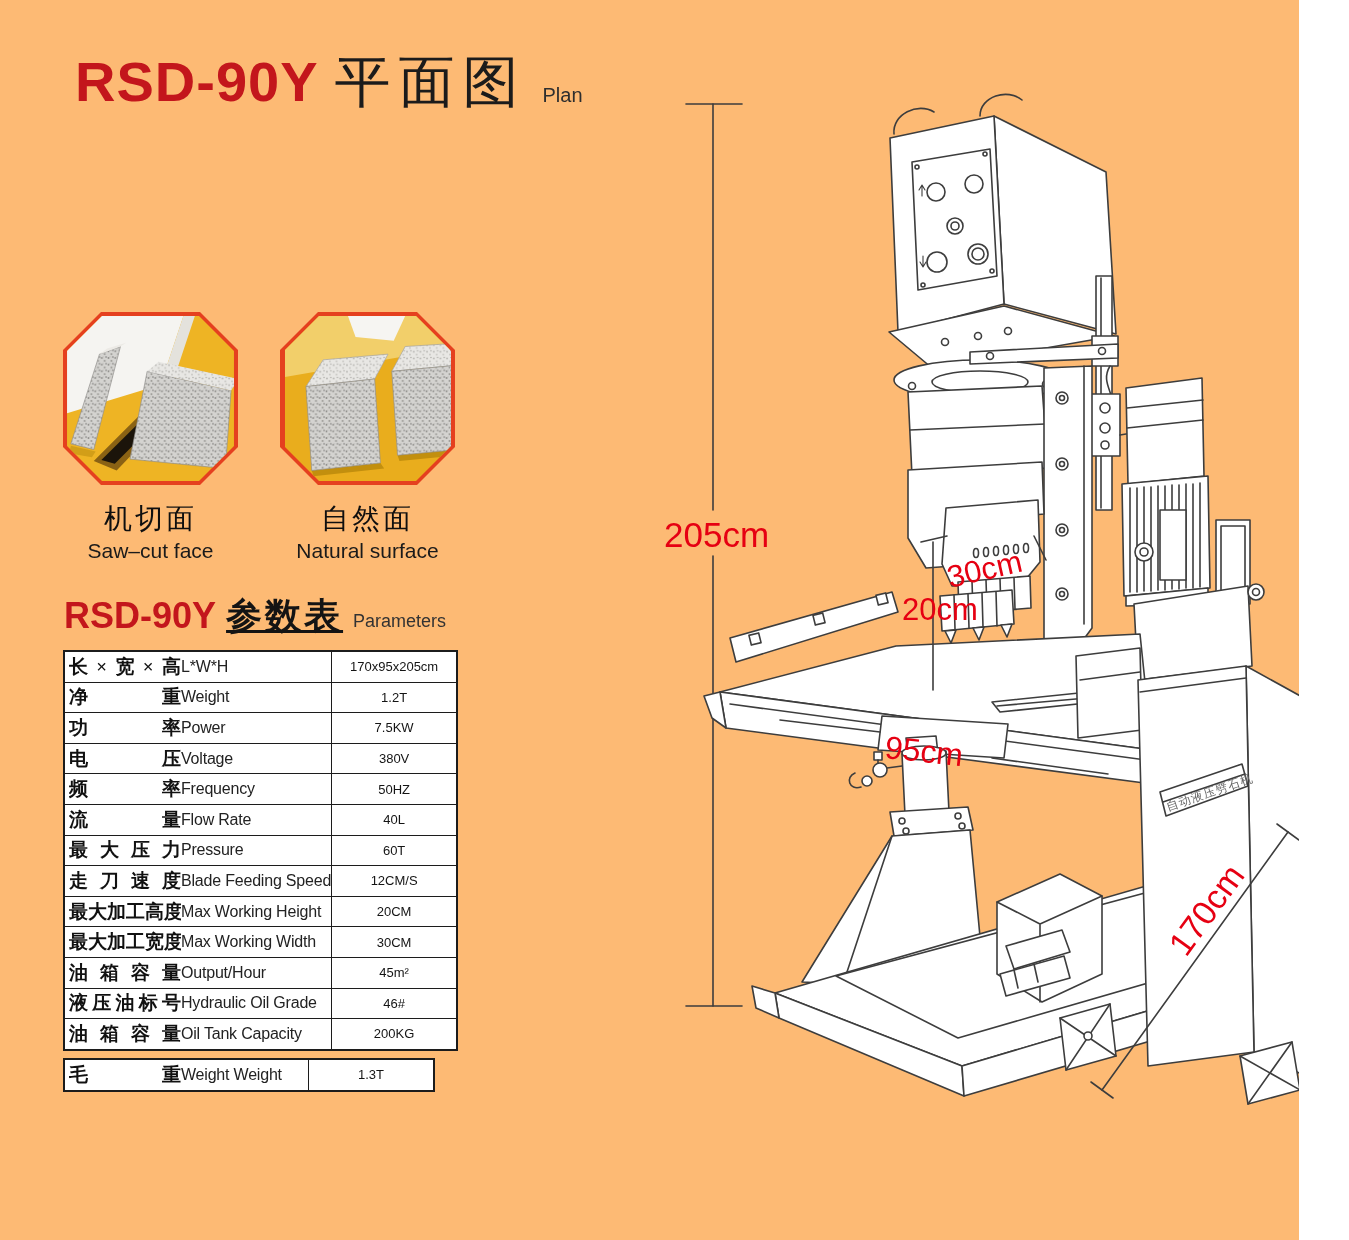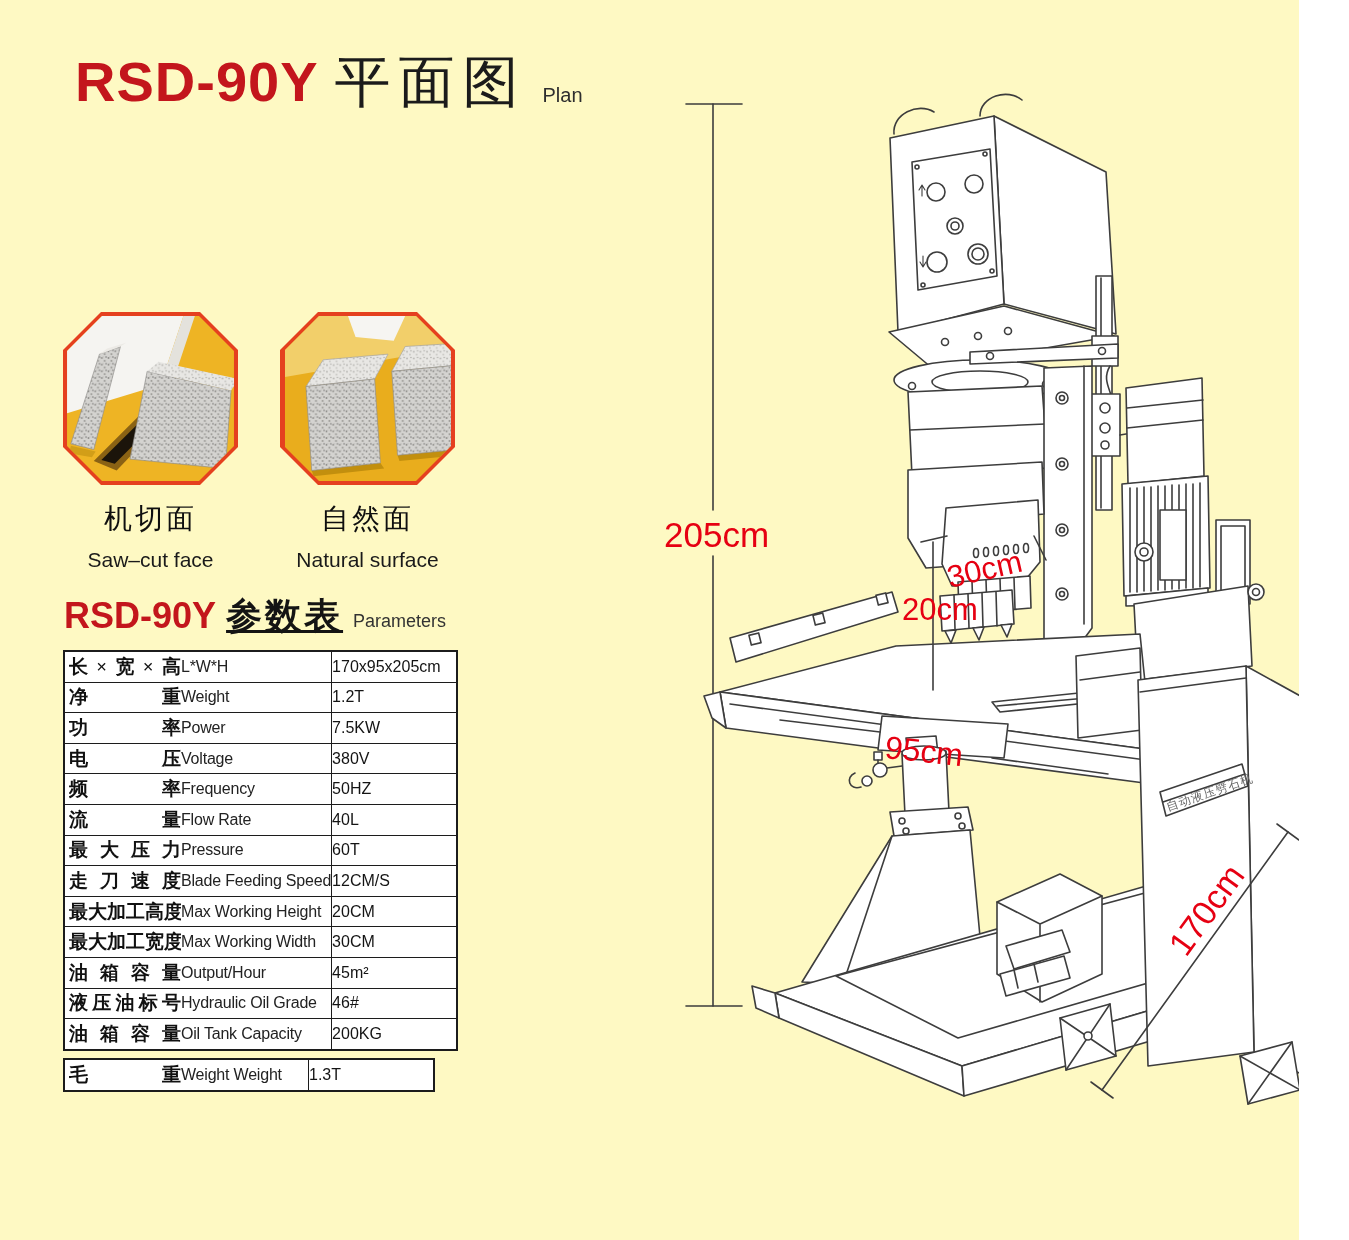--- a/index.html
+++ b/index.html
@@ -1,47 +1,47 @@
 <!DOCTYPE html>
 <html><head>
 <meta charset="utf-8">
 <style>
   html,body{margin:0;padding:0;}
-  .page{position:relative;width:1299px;height:1240px;background:#fef9c3;overflow:hidden;
+  .page{position:relative;width:1299px;height:1240px;background:#fdba74;overflow:hidden;
         font-family:"Liberation Sans",sans-serif;color:#1c1c1c;}
   
   .hdr{position:absolute;left:75px;top:54px;display:flex;align-items:flex-end;gap:16px;}
   .hdr .model{font-size:56px;font-weight:bold;color:#c3161c;letter-spacing:1px;line-height:1;}
   .hdr .cn{font-size:56px;font-weight:normal;color:#1b1b1b;letter-spacing:8px;line-height:1;}
   .hdr .en{font-size:20px;color:#2e2e2e;padding-bottom:3px;}
   
   .photos{position:absolute;left:63px;top:312px;display:flex;gap:42px;}
   .photo-block{width:175px;position:relative;}
   .octo{position:relative;width:175px;height:173px;background:#e5401f;
         clip-path:polygon(38px 0,137px 0,175px 38px,175px 135px,137px 173px,38px 173px,0 135px,0 38px);}
   .octo-in{position:absolute;inset:4px;overflow:hidden;
         clip-path:polygon(35px 0,132px 0,167px 35px,167px 130px,132px 165px,35px 165px,0 130px,0 35px);}
   .octo-in svg{display:block;width:100%;height:100%;}
   .cap{position:absolute;left:-18px;top:188px;width:211px;text-align:center;}
   .cap .cn{font-size:28px;letter-spacing:3px;color:#0f0f0f;}
-  .cap .en{font-size:21px;color:#1a1a1a;margin-top:10px;}
+  .cap .en{font-size:21px;color:#1a1a1a;margin-top:1px;}
   
   .params-title{position:absolute;left:64px;top:598px;display:flex;align-items:flex-end;gap:10px;}
   .params-title .model{font-size:36px;font-weight:bold;color:#c3161c;line-height:1;}
   .params-title .cn{font-size:36px;font-weight:bold;color:#141414;letter-spacing:3px;line-height:1;text-decoration:underline;}
   .params-title .en{font-size:18px;color:#333;padding-bottom:2px;}
   table.spec{position:absolute;left:63px;border-collapse:collapse;background:#fff;
              border:2.5px solid #1c1c1c;table-layout:fixed;}
   table.spec td{border:1.6px solid #1c1c1c;height:29.6px;padding:0;vertical-align:middle;}
   table.spec .c-label{width:243px;}
   table.spec .lab{display:flex;align-items:center;height:100%;padding-left:4px;}
   .cn-lab{display:inline-block;width:112px;font-family:"Liberation Serif",serif;font-weight:bold;
           font-size:19px;color:#111;text-align:justify;text-align-last:justify;white-space:nowrap;overflow:hidden;}
   .en-lab{margin-left:0;font-size:16px;color:#222;white-space:nowrap;letter-spacing:-0.2px;}
-  table.spec .c-val{width:124px;text-align:left;font-size:16px;color:#141414;}
+  table.spec .c-val{width:124px;text-align:center;font-size:13px;color:#141414;}
   #main-table{top:650px;}
   #packing-table{top:1058px;}
   
   .drawing{position:absolute;left:640px;top:90px;width:709px;height:1050px;}
 </style>
 </head>
 <body>
 
 <div class="page">
 

